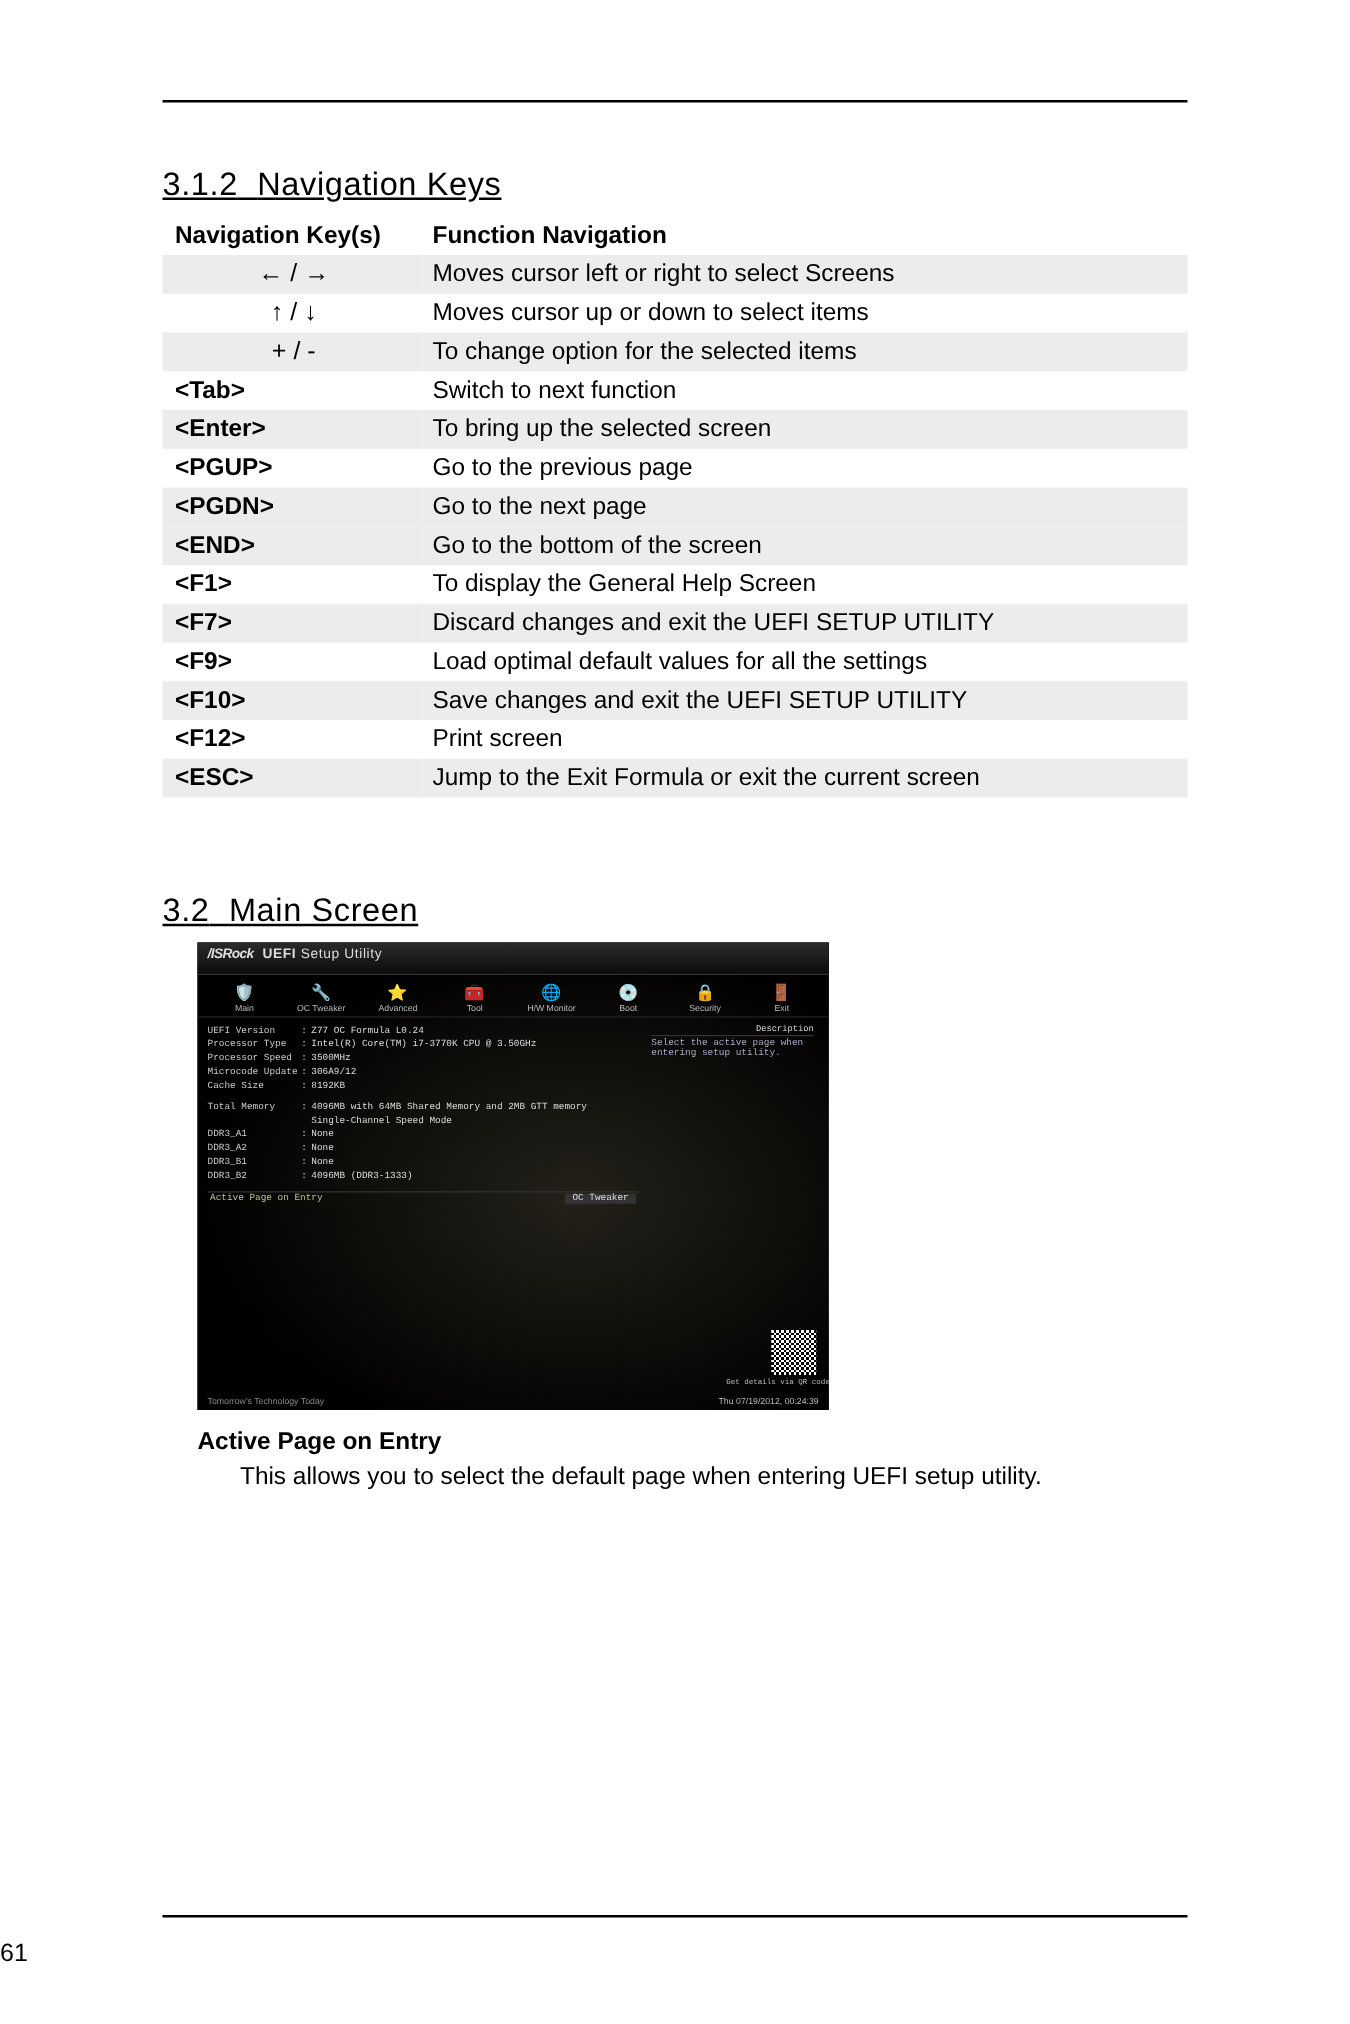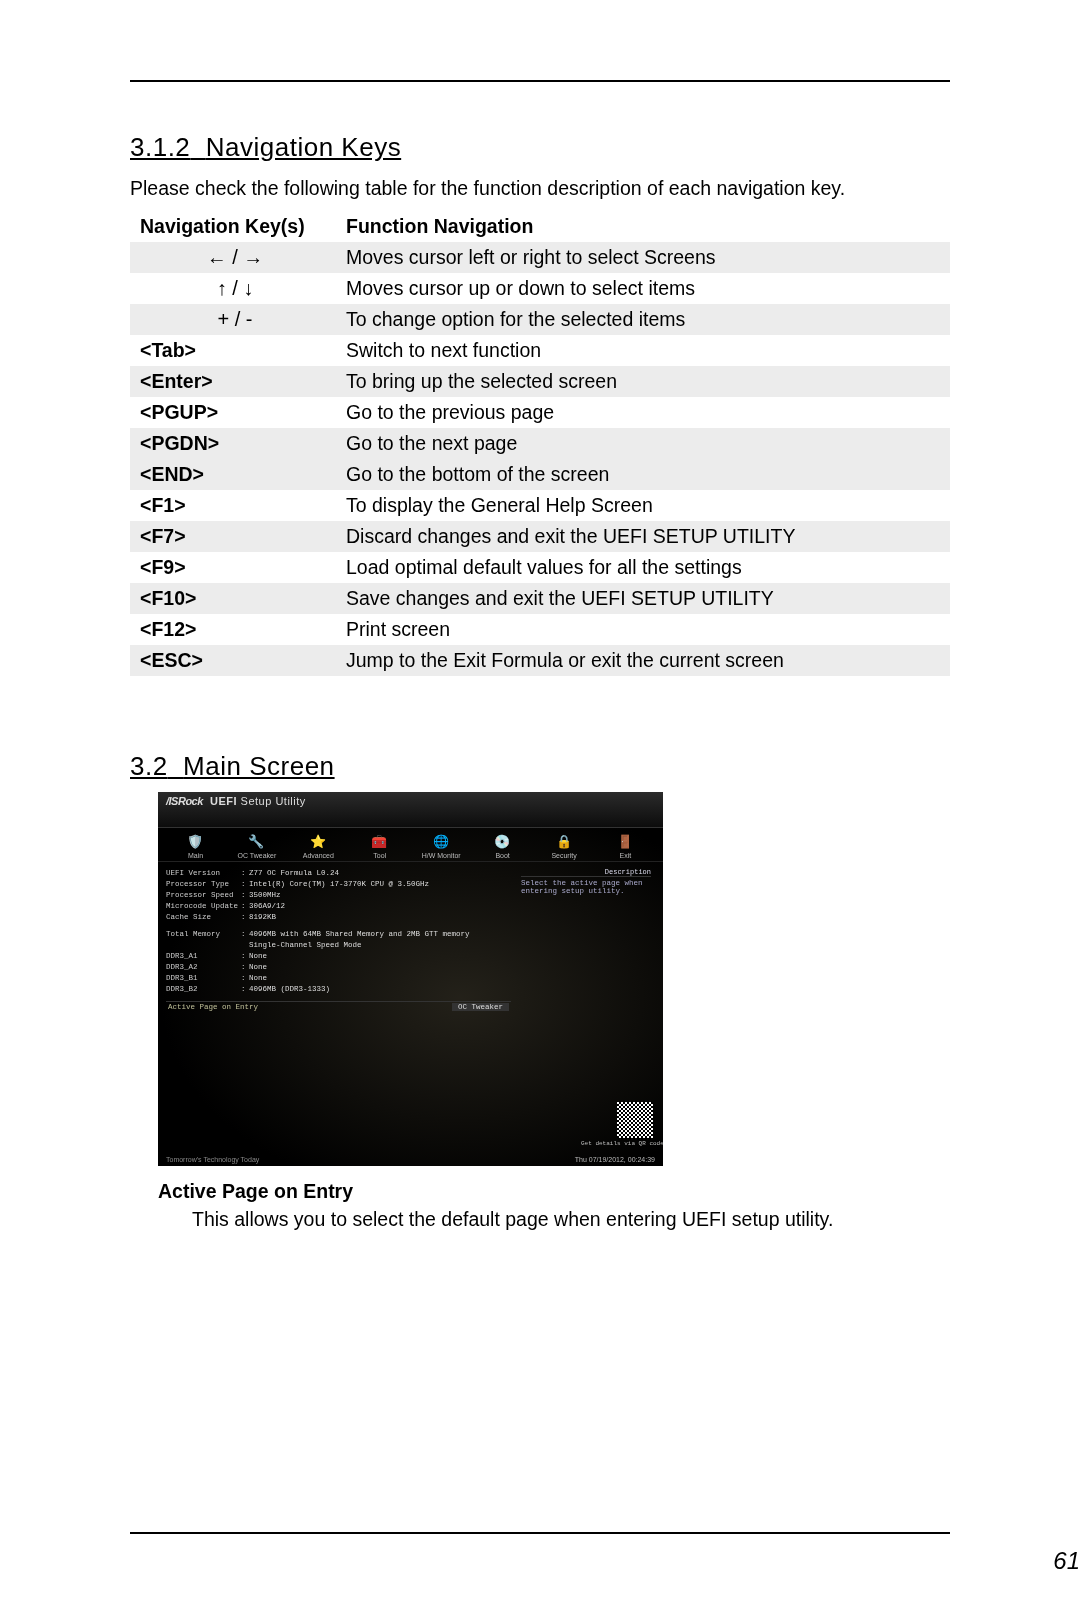--- a/index.html
+++ b/index.html
@@ -64,21 +64,21 @@
     font-family: "Courier New", monospace;
     font-size: 7.5px;
     overflow: hidden;
   }
   .uefi-header {
     height: 18px;
     background: linear-gradient(#2b2b2b, #0c0c0c);
     color: #ddd;
     font-family: Arial, sans-serif;
     font-size: 11px;
-    padding: 3px 8px 14px 8px;
+    padding: 3px 8px 4px 8px;
     letter-spacing: 0.5px;
     border-bottom: 1px solid #333;
   }
   .uefi-header b { font-weight: 900; font-style: italic; letter-spacing: -0.5px; }
   .uefi-tabs {
     display: flex;
     justify-content: space-between;
     padding: 4px 10px 2px 10px;
     font-family: Arial, sans-serif;
     font-size: 7px;
@@ -158,36 +158,34 @@
     line-height: 1.5;
   }
   .bottom-rule {
     position: absolute;
     left: 130px; right: 130px; bottom: 85px;
     border-top: 2.5px solid #000;
   }
   .pagenum {
     position: absolute;
     bottom: 44px; left: 0; right: 0;
-    text-align: right;
-    font-size: 24px;
-    font-style: italic;
+    text-align: left;
+    font-size: 20px;
   }
 </style>
 </head>
 <body>
 
 <div class="page">
   <div class="top-rule"></div>
 
   <div class="indent-section-1">
     <h2 class="section">
       <span>3.1.2</span>&nbsp;&nbsp;<span>Navigation Keys</span>
     </h2>
-    <p class="body">Please check the following table for the function description of each navigation key.</p>
 
     <table class="nav">
       <thead>
         <tr>
           <th class="col-key">Navigation Key(s)</th>
           <th>Function Navigation</th>
         </tr>
       </thead>
       <tbody id="nav-body">
           <tr class="shade">

